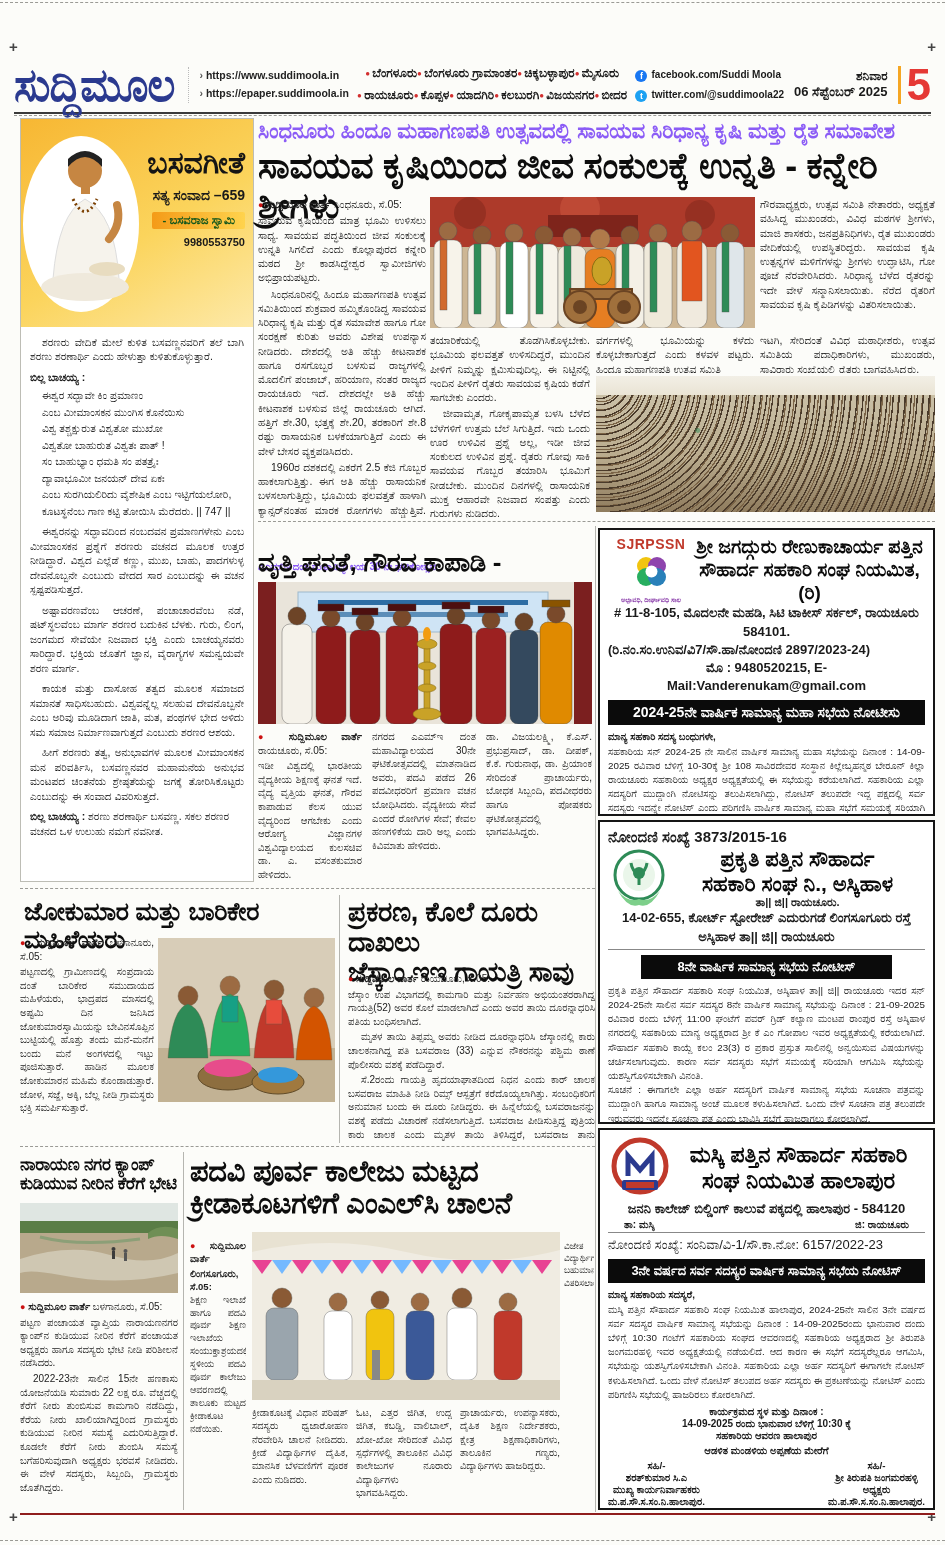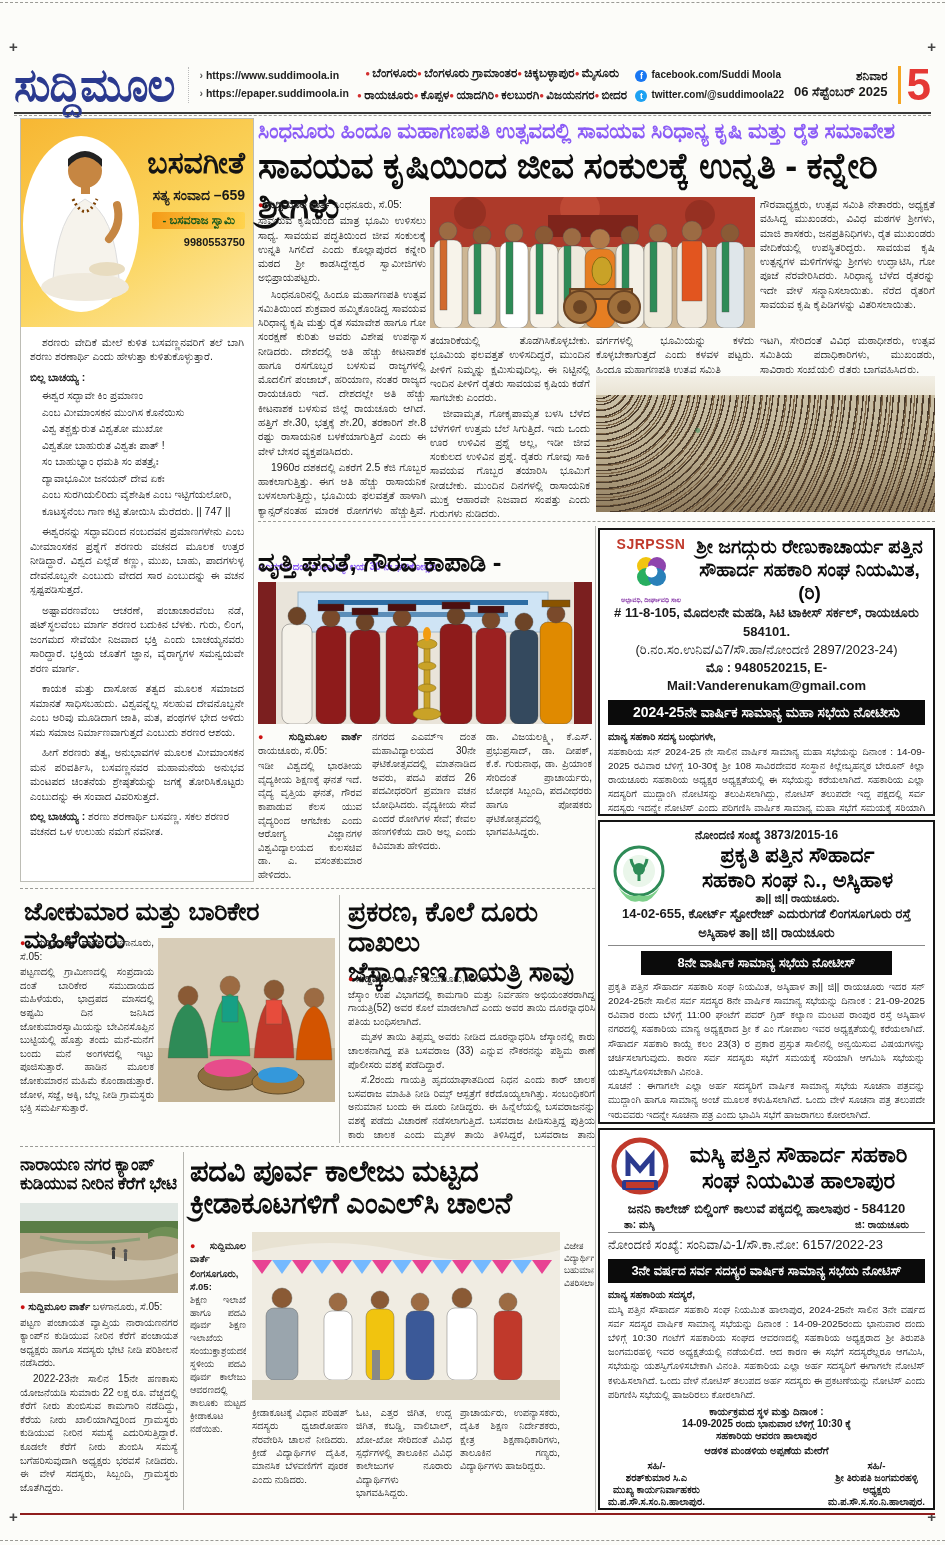--- a/index.html
+++ b/index.html
@@ -482,35 +482,35 @@
           <circle cx="22.5" cy="19.5" r="6" fill="#fff"></circle>
         </svg>
         <div style="font-size:6.5px;color:#8e44ad;font-weight:bold;">ಅಲ್ಪಾವಧಿ, ದೀರ್ಘಾವಧಿ ಸಾಲ</div>
       </div>
       <div style="flex:1;">
         <div class="title" style="font-size:19px;">ಶ್ರೀ ಜಗದ್ಗುರು ರೇಣುಕಾಚಾರ್ಯ ಪತ್ತಿನ</div>
         <div class="title" style="font-size:19px;">ಸೌಹಾರ್ದ ಸಹಕಾರಿ ಸಂಘ ನಿಯಮಿತ,(ರಿ)</div>
       </div>
     </div>
     <div class="small" style="text-align:center;font-weight:bold;"># 11-8-105, ಮೊದಲನೇ ಮಹಡಿ, ಸಿಟಿ ಟಾಕೀಸ್ ಸರ್ಕಲ್, ರಾಯಚೂರು 584101.</div>
-    <div class="small" style="text-align:center;font-weight:normal;">(ರಿ.ನಂ.ಸಂ.ಉನಿವ/ವಿ7/ಸೌ.ಹಾ/ನೋಂದಣಿ 2897/2023-24)</div>
+    <div class="small" style="text-align:left;font-weight:bold;">(ರಿ.ನಂ.ಸಂ.ಉನಿವ/ವಿ7/ಸೌ.ಹಾ/ನೋಂದಣಿ 2897/2023-24)</div>
     <div class="small" style="text-align:center;font-weight:bold;">ಮೊ : 9480520215, E-Mail:Vanderenukam@gmail.com</div>
     <div class="notice-bar">2024-25ನೇ ವಾರ್ಷಿಕ ಸಾಮಾನ್ಯ ಮಹಾ ಸಭೆಯ ನೋಟೀಸು</div>
     <div class="adbody" style="font-weight:bold;">ಮಾನ್ಯ ಸಹಕಾರಿ ಸದಸ್ಯ ಬಂಧುಗಳೇ,</div>
     <div class="adbody">ಸಹಕಾರಿಯ ಸನ್ 2024-25 ನೇ ಸಾಲಿನ ವಾರ್ಷಿಕ ಸಾಮಾನ್ಯ ಮಹಾ ಸಭೆಯನ್ನು ದಿನಾಂಕ : 14-09-2025 ರವಿವಾರ ಬೆಳಿಗ್ಗೆ 10-30ಕ್ಕೆ ಶ್ರೀ 108 ಸಾವಿರದೇವರ ಸಂಸ್ಥಾನ ಕಿಲ್ಲೇಬೃಹನ್ಮಠ ಬೇರೂನ್ ಕಿಲ್ಲಾ ರಾಯಚೂರು ಸಹಕಾರಿಯ ಅಧ್ಯಕ್ಷರ ಅಧ್ಯಕ್ಷತೆಯಲ್ಲಿ ಈ ಸಭೆಯನ್ನು ಕರೆಯಲಾಗಿದೆ. ಸಹಕಾರಿಯ ಎಲ್ಲಾ ಸದಸ್ಯರಿಗೆ ಮುದ್ದಾಂಗಿ ನೋಟಿಸನ್ನು ತಲುಪಿಸಲಾಗಿದ್ದು, ನೋಟಿಸ್ ತಲುಪದೇ ಇದ್ದ ಪಕ್ಷದಲ್ಲಿ ಸರ್ವ ಸದಸ್ಯರು ಇದನ್ನೇ ನೋಟಿಸ್ ಎಂದು ಪರಿಗಣಿಸಿ ವಾರ್ಷಿಕ ಸಾಮಾನ್ಯ ಮಹಾ ಸಭೆಗೆ ಸಮಯಕ್ಕೆ ಸರಿಯಾಗಿ ಭಾಗವಹಿಸಿ ಸೂಕ್ತ ನಿರ್ಣಯಗಳನ್ನು ತೆಗೆದುಕೊಳ್ಳಬೇಕೆಂದು ತಮ್ಮಲ್ಲಿ ವಿನಂತಿ.</div>
     <div class="signblock">
       <div>ಆಡಳಿತ ಮಂಡಳಿ ಅಪ್ಪಣೆಯ ಮೇರೆಗೆ</div>
       <div>ಸಹಿ/- ಮುಖ್ಯ ಕಾರ್ಯನಿರ್ವಾಹಕರು</div>
       <div>ಶ್ರೀ ಜಗದ್ಗುರು ರೇಣುಕಾಚಾರ್ಯ ಪತ್ತಿನ ಸೌಹಾರ್ದ</div>
 
     </div>
   </div>
 
   <div class="ad" style="top:820px;height:304px;">
-    <div style="text-align:center;font-size:12px;font-weight:bold;">ನೋಂದಣಿ ಸಂಖ್ಯೆ 3873/2015-16</div>
+    <div style="text-align:left;font-size:15px;font-weight:bold;">ನೋಂದಣಿ ಸಂಖ್ಯೆ 3873/2015-16</div>
     <div style="display:flex;align-items:center;">
       <svg width="62" height="62" viewBox="0 0 62 62">
         <circle cx="31" cy="28" r="24" fill="#fff" stroke="#2e8b57" stroke-width="3"></circle>
         <circle cx="31" cy="28" r="16" fill="#eaf6ea"></circle>
         <path d="M31 38 L31 22 M31 28 Q24 24 23 16 M31 28 Q38 24 39 16" stroke="#2e8b57" stroke-width="3" fill="none"></path>
         <circle cx="31" cy="26" r="6" fill="#2e8b57"></circle>
         <path d="M10 44 Q20 56 31 52 Q42 56 52 44 Q42 62 31 58 Q20 62 10 44 Z" fill="#7dcf8a"></path>
       </svg>
       <div style="flex:1;">
         <div class="title" style="font-size:21px;">ಪ್ರಕೃತಿ ಪತ್ತಿನ ಸೌಹಾರ್ದ</div>

